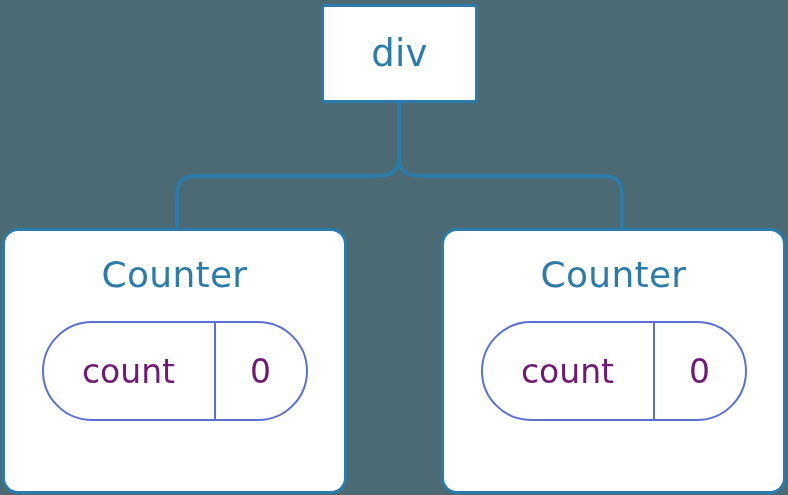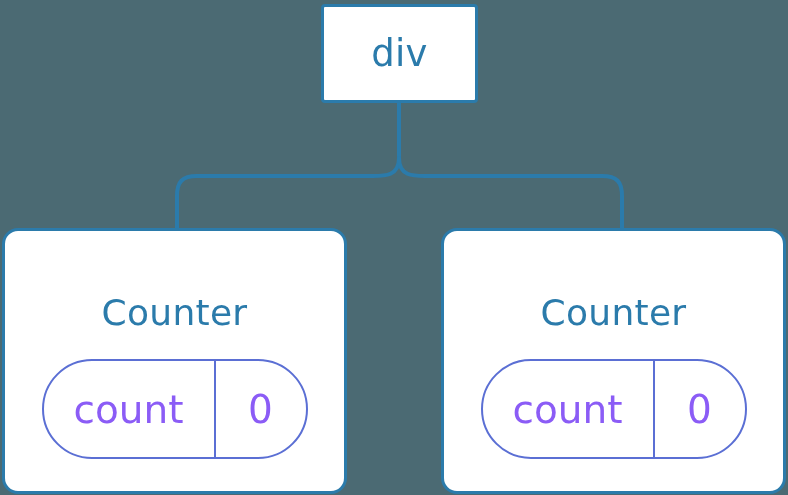--- a/index.html
+++ b/index.html
@@ -50,21 +50,21 @@
     color: #2b7bab;
     line-height: 1;
     letter-spacing: 0.2px;
   }
   
   .child-node {
     top: 228px;
     width: 345px;
     height: 266px;
     border-radius: 16px;
-    padding-top: 64px;
+    padding-top: 26px;
   }
   #child-node-left  { left: 2px;   }
   #child-node-right { left: 441px; }
   .child-node .node-title {
     font-size: 36px;
     color: #2b7bab;
     line-height: 1;
     letter-spacing: 0.3px;
   }
   
@@ -77,22 +77,22 @@
     border-radius: 50px;
     box-sizing: border-box;
     background: #ffffff;
     display: flex;
     align-items: stretch;
   }
   .state-key, .state-val {
     display: flex;
     align-items: center;
     justify-content: center;
-    color: #8b5cf6;
-    font-size: 39px;
+    color: #701a75;
+    font-size: 33px;
     line-height: 1;
   }
   .state-key {
     width: 172px;
     box-sizing: border-box;
     border-right: 2px solid #5b6fd4;
   }
   .state-val {
     flex: 1;
   }

